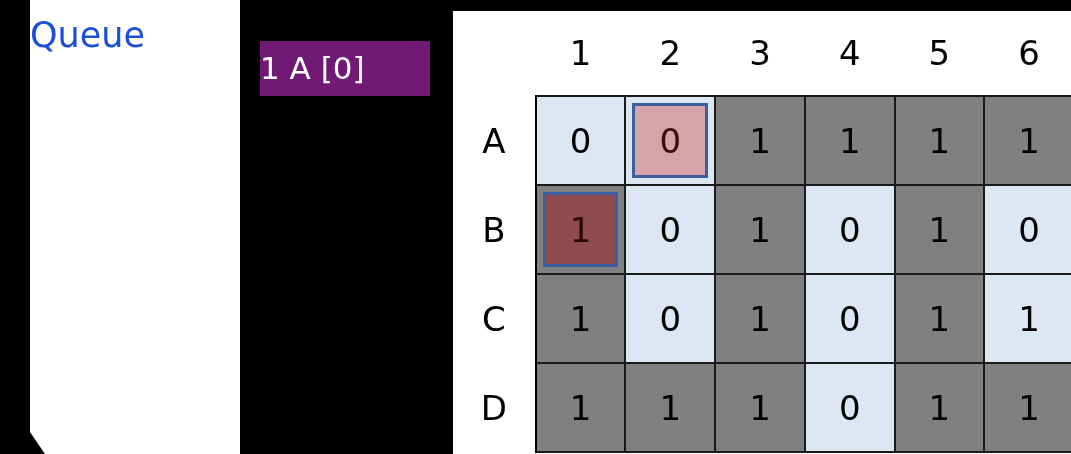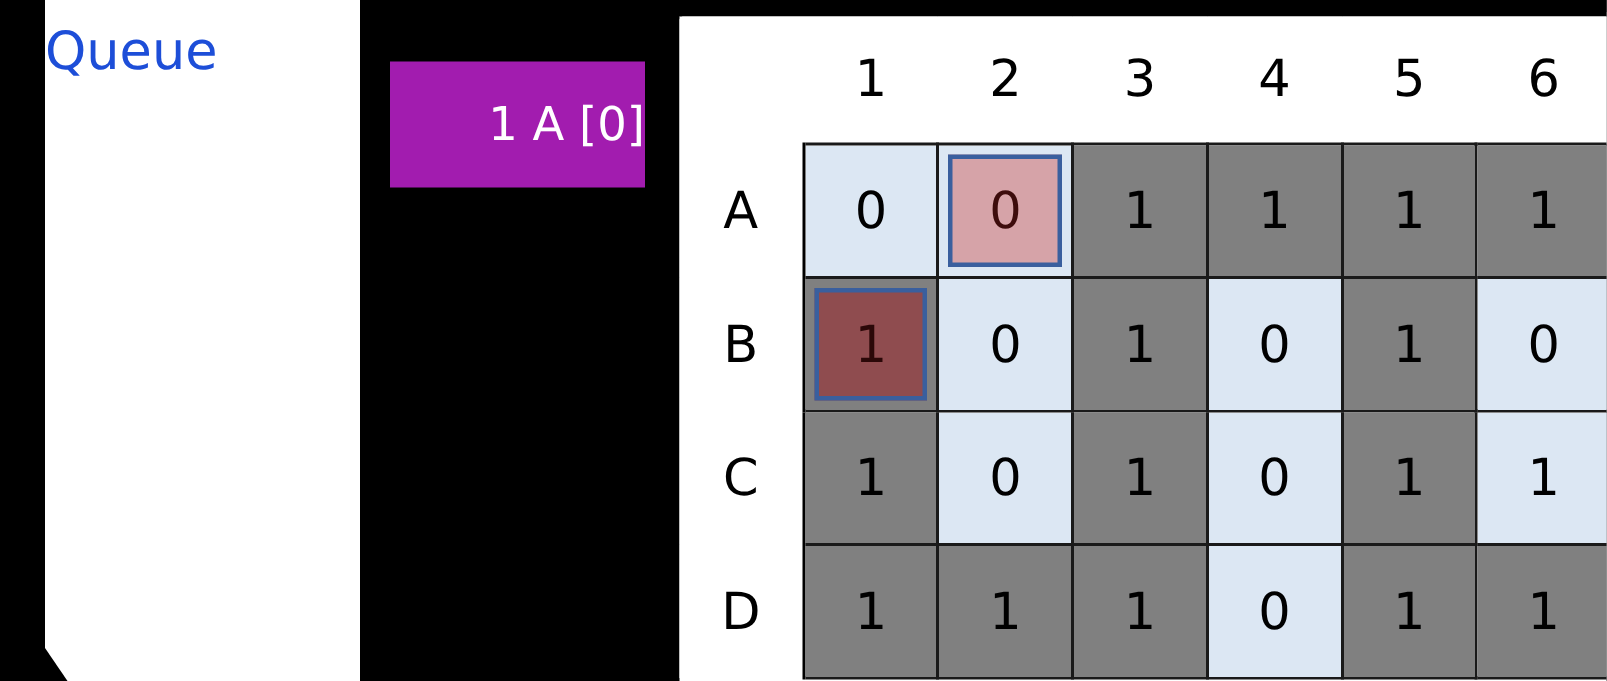--- a/index.html
+++ b/index.html
@@ -40,25 +40,25 @@
     color: #1d4ed8;
     letter-spacing: 0px;
   }
 
   
   #queue-item {
     position: absolute;
     left: 260px;
     top: 41px;
     width: 170px;
-    height: 84px;
-    background: #a21caf;
+    height: 55px;
+    background: #701a75;
     display: flex;
     align-items: center;
-    justify-content: flex-end;
+    justify-content: flex-start;
   }
   #queue-item-label {
     color: #ffffff;
     font-size: 31px;
     line-height: 1;
     white-space: pre;
   }
 
   
   #matrix {

